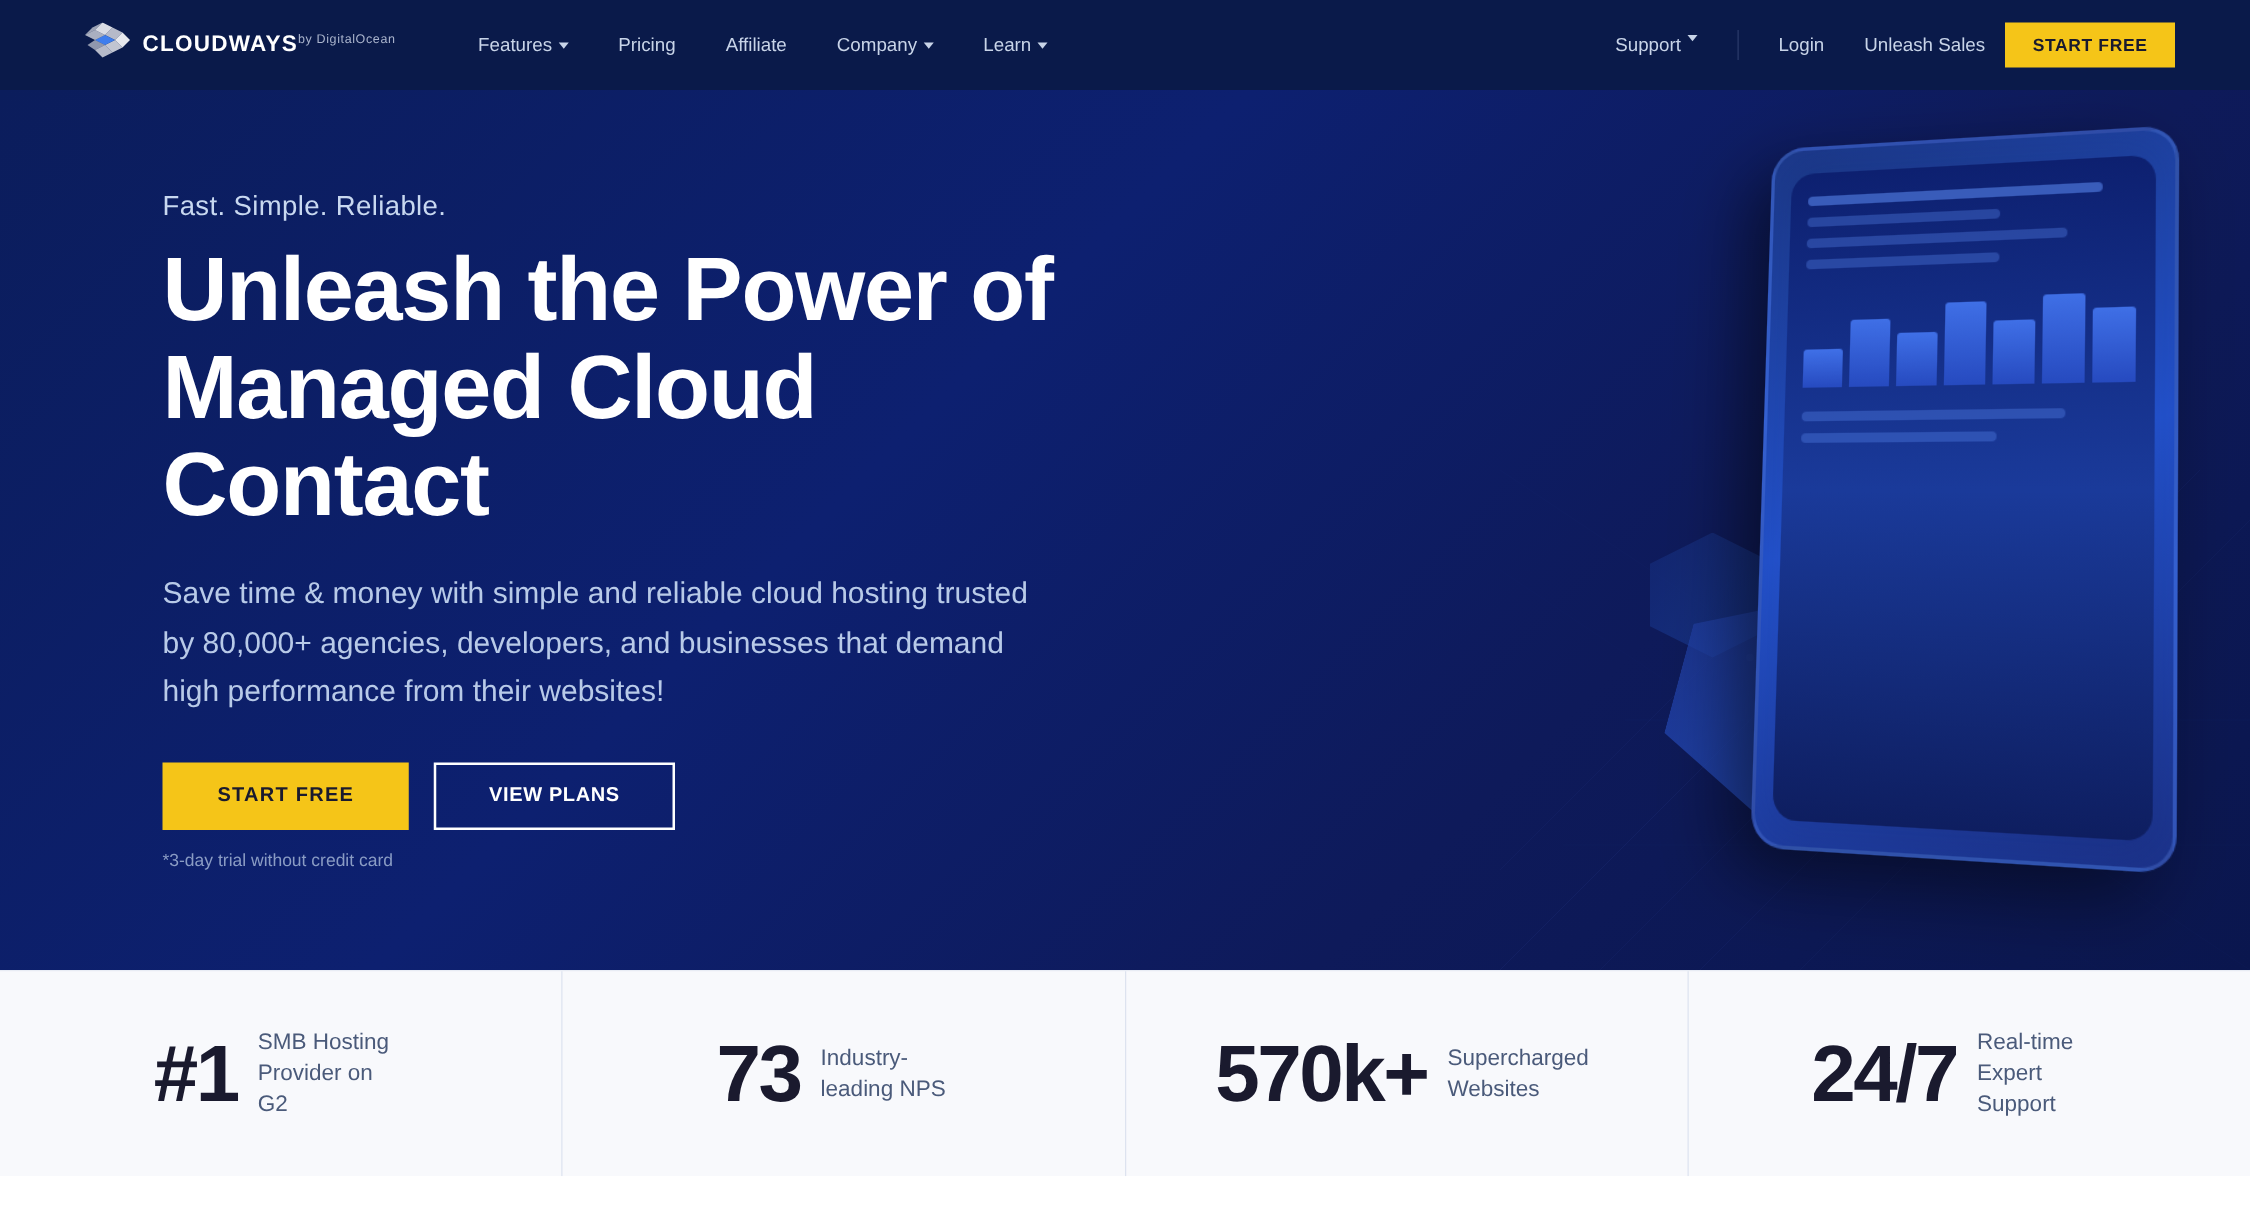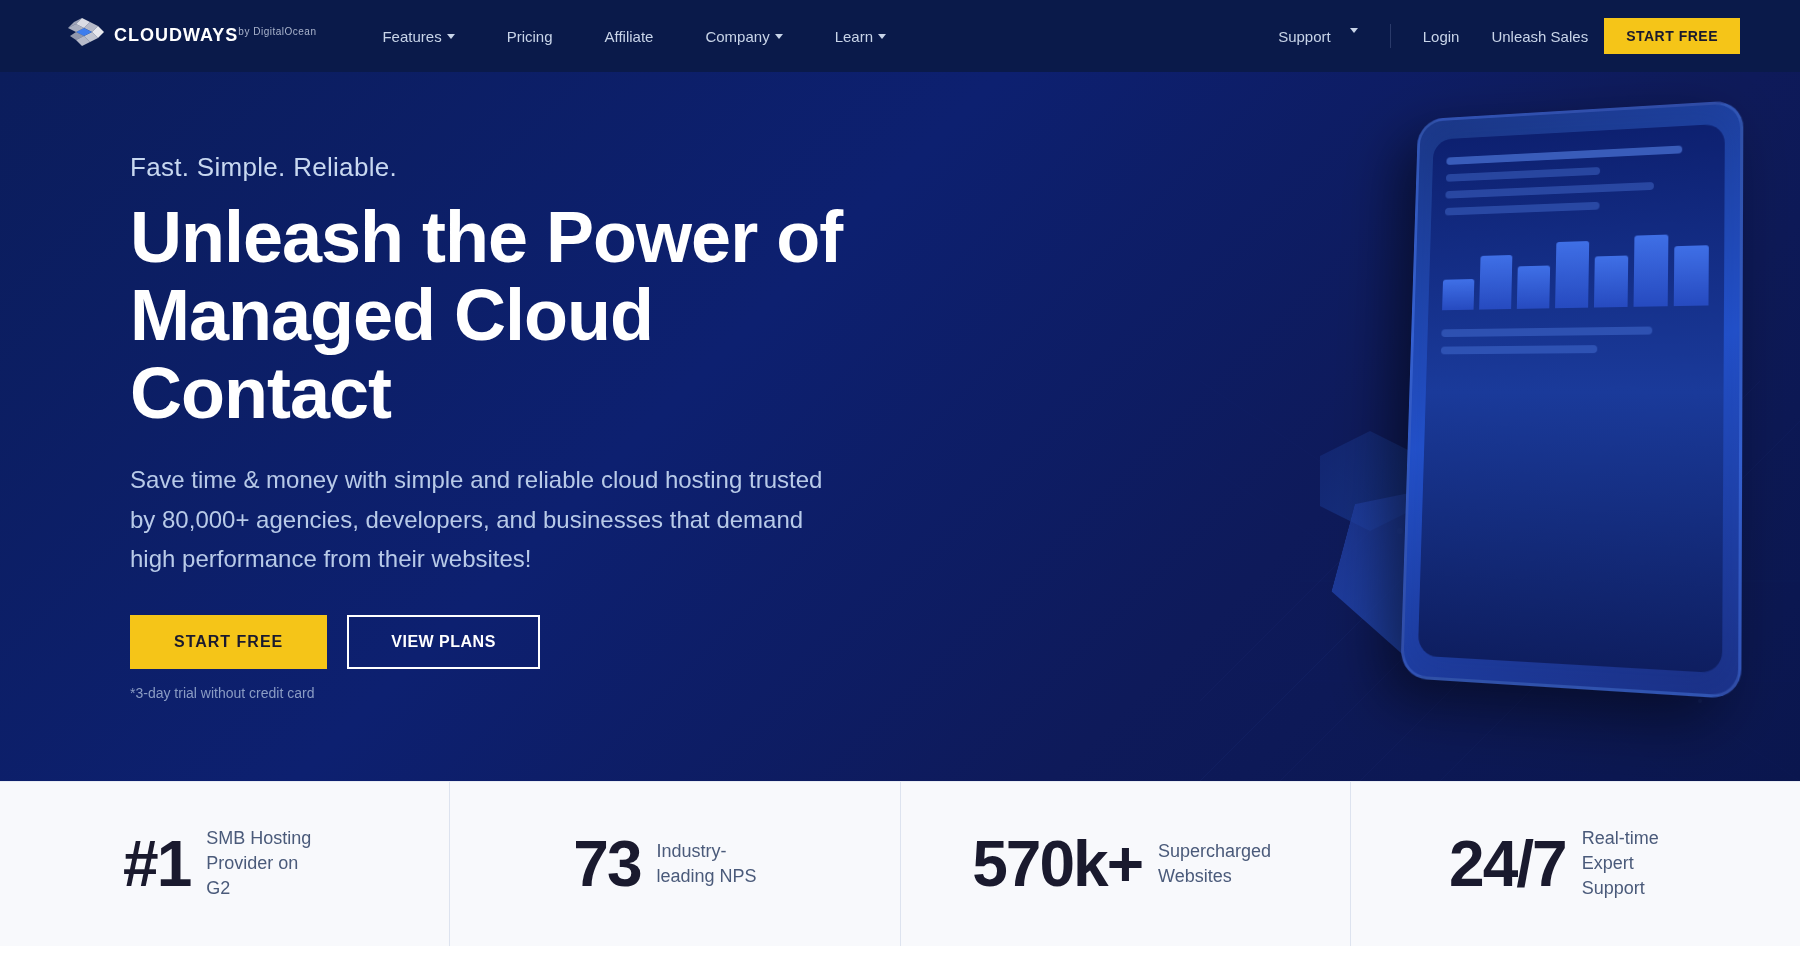--- a/index.html
+++ b/index.html
@@ -37,21 +37,21 @@
       letter-spacing: 1px;
     }
     .nav-logo-text .sub {
       color: #aab4cc;
       font-size: 10px;
       letter-spacing: 0.5px;
     }
     .nav-links {
       display: flex;
       align-items: center;
-      gap: 20px;
+      gap: 8px;
       flex: 1;
     }
     .nav-link {
       color: #c8d4e8;
       font-size: 15px;
       font-weight: 500;
       padding: 8px 16px;
       cursor: pointer;
       display: flex;
       align-items: center;
@@ -77,21 +77,21 @@
       margin: 0 16px;
     }
     .nav-support {
       color: #c8d4e8;
       font-size: 15px;
       font-weight: 500;
       padding: 8px 16px;
       cursor: pointer;
       display: flex;
       align-items: flex-start;
-      gap: 19px;
+      gap: 5px;
     }
     .nav-login {
       color: #c8d4e8;
       font-size: 15px;
       font-weight: 500;
       padding: 8px 16px;
       cursor: pointer;
     }
     .nav-contact {
       color: #c8d4e8;
@@ -122,21 +122,21 @@
       position: relative;
       overflow: hidden;
     }
     .hero-content {
       max-width: 780px;
       position: relative;
       z-index: 2;
     }
     .hero-tagline {
       color: #c8d8f0;
-      font-size: 26px;
+      font-size: 22px;
       font-weight: 400;
       margin-bottom: 16px;
       letter-spacing: 0.3px;
     }
     .hero-title {
       color: #ffffff;
       font-size: 72px;
       font-weight: 900;
       line-height: 1.08;
       margin-bottom: 28px;

